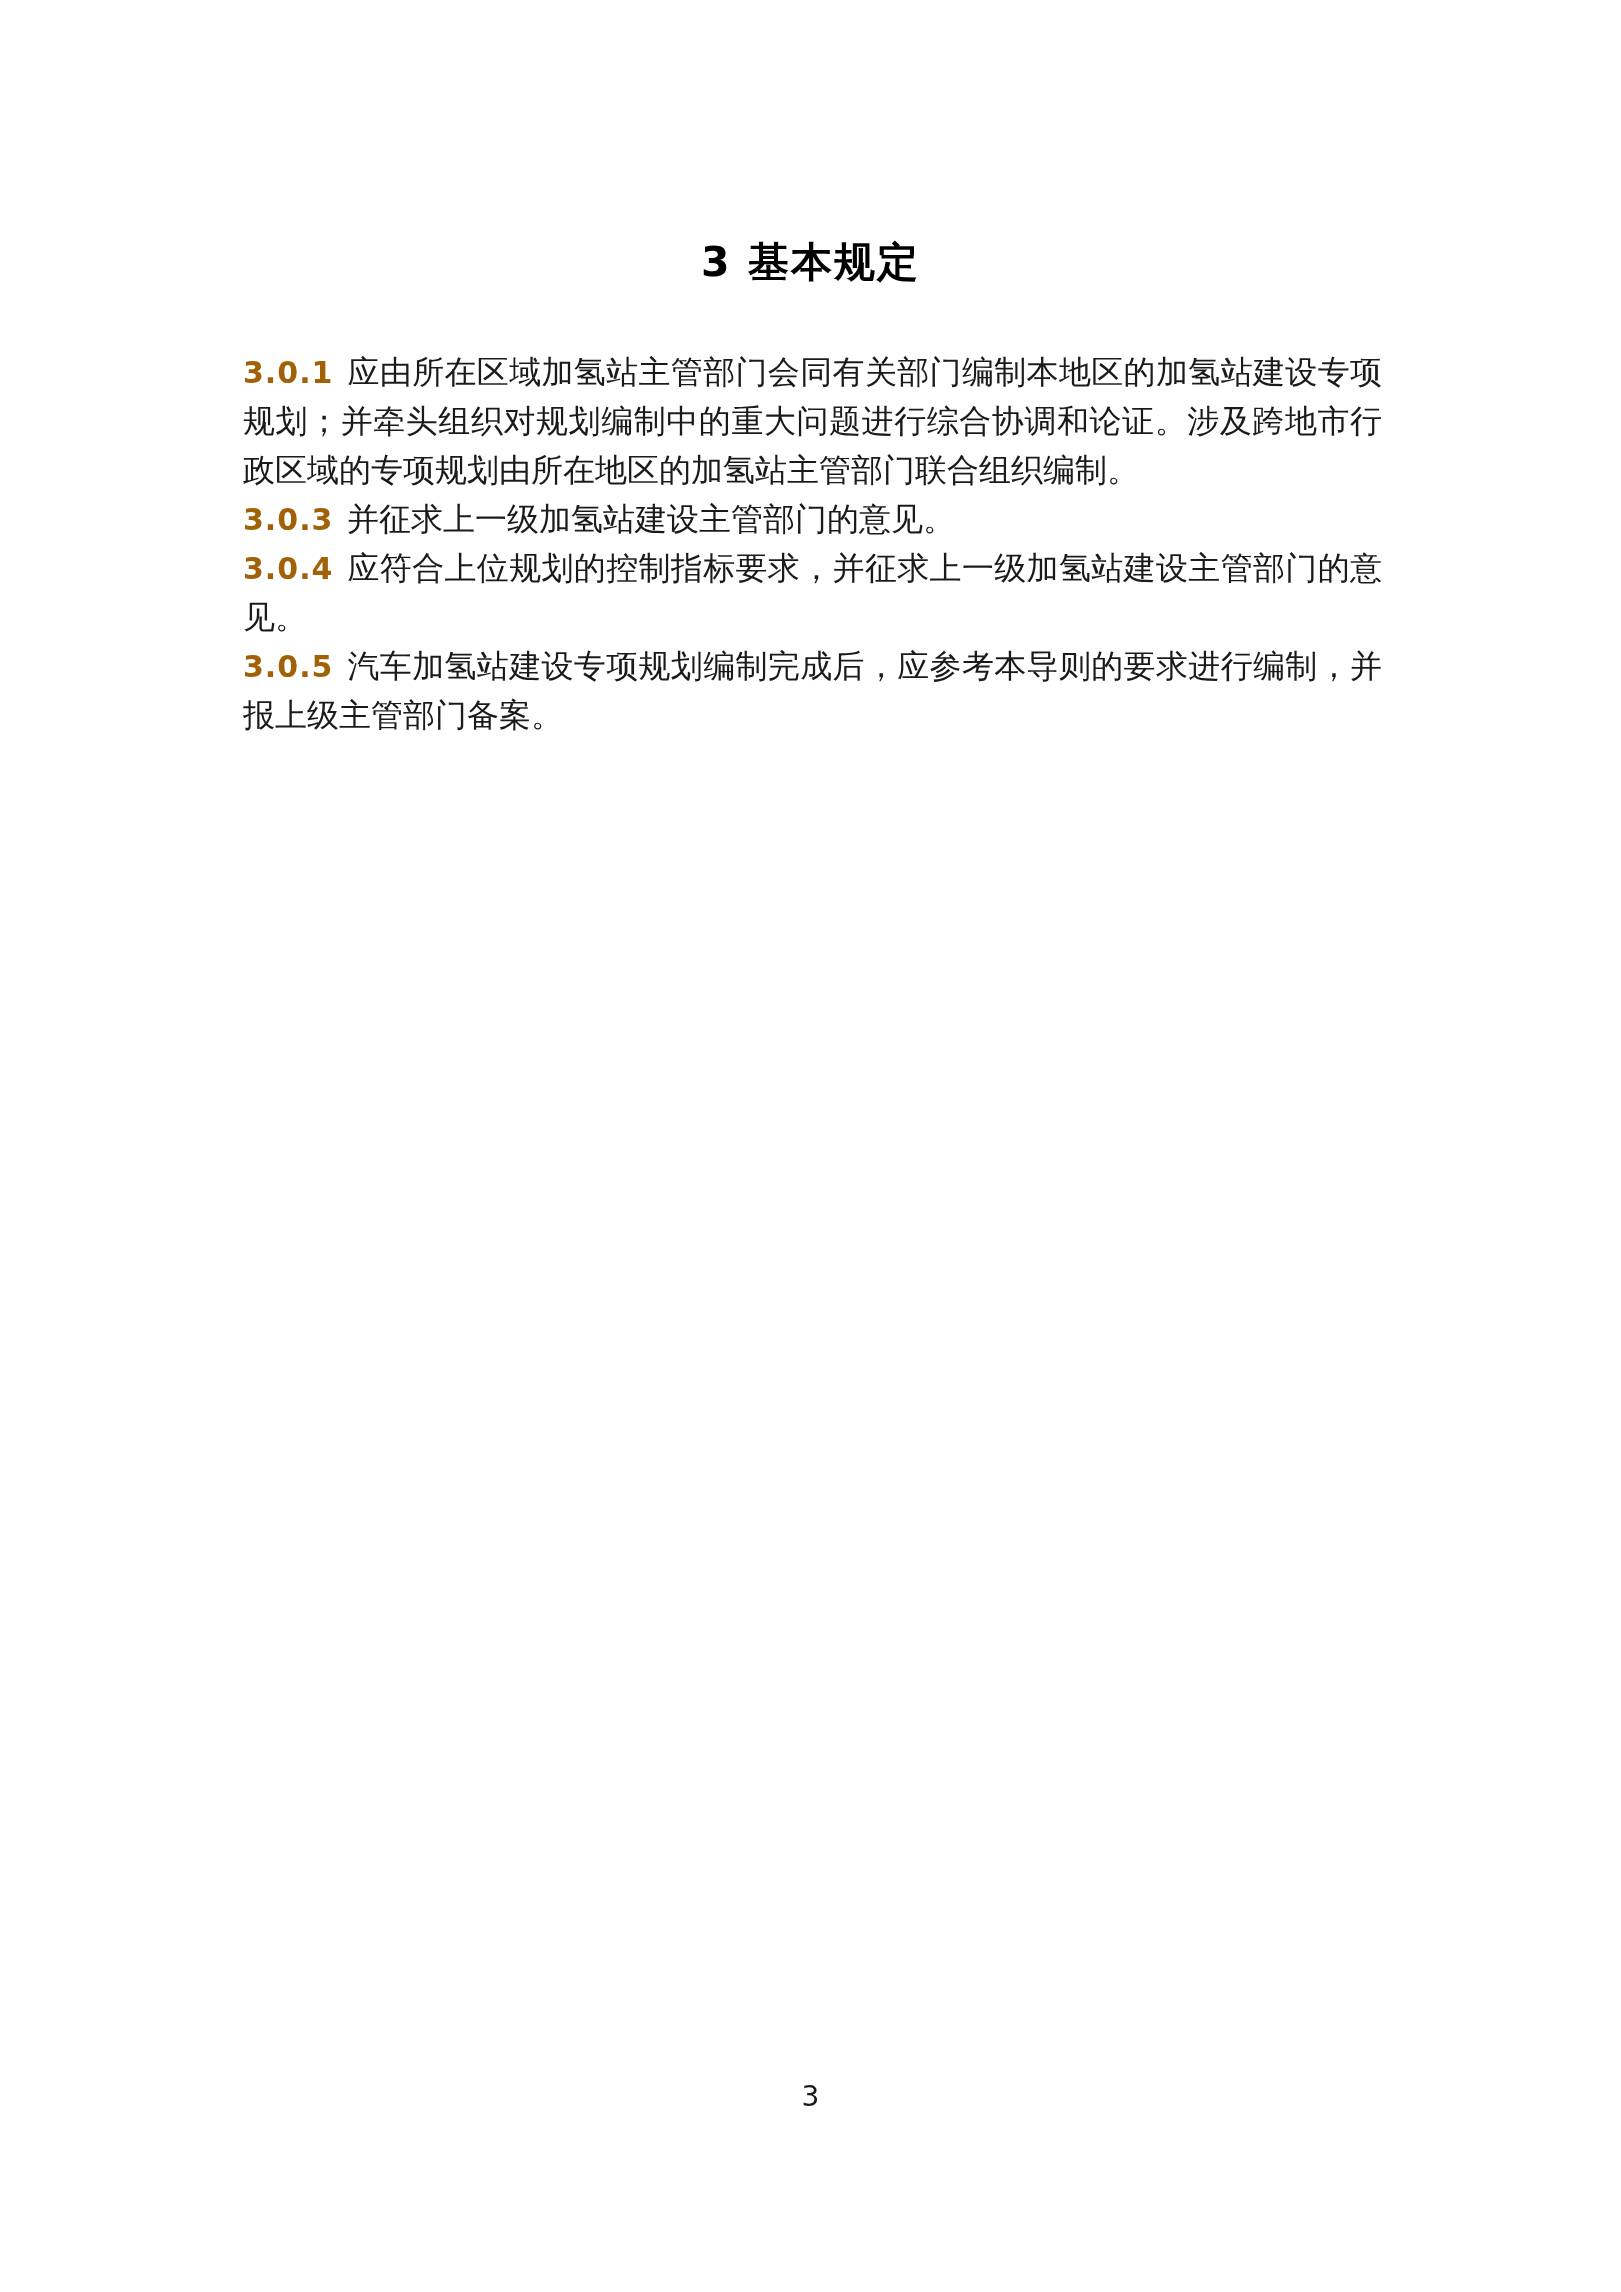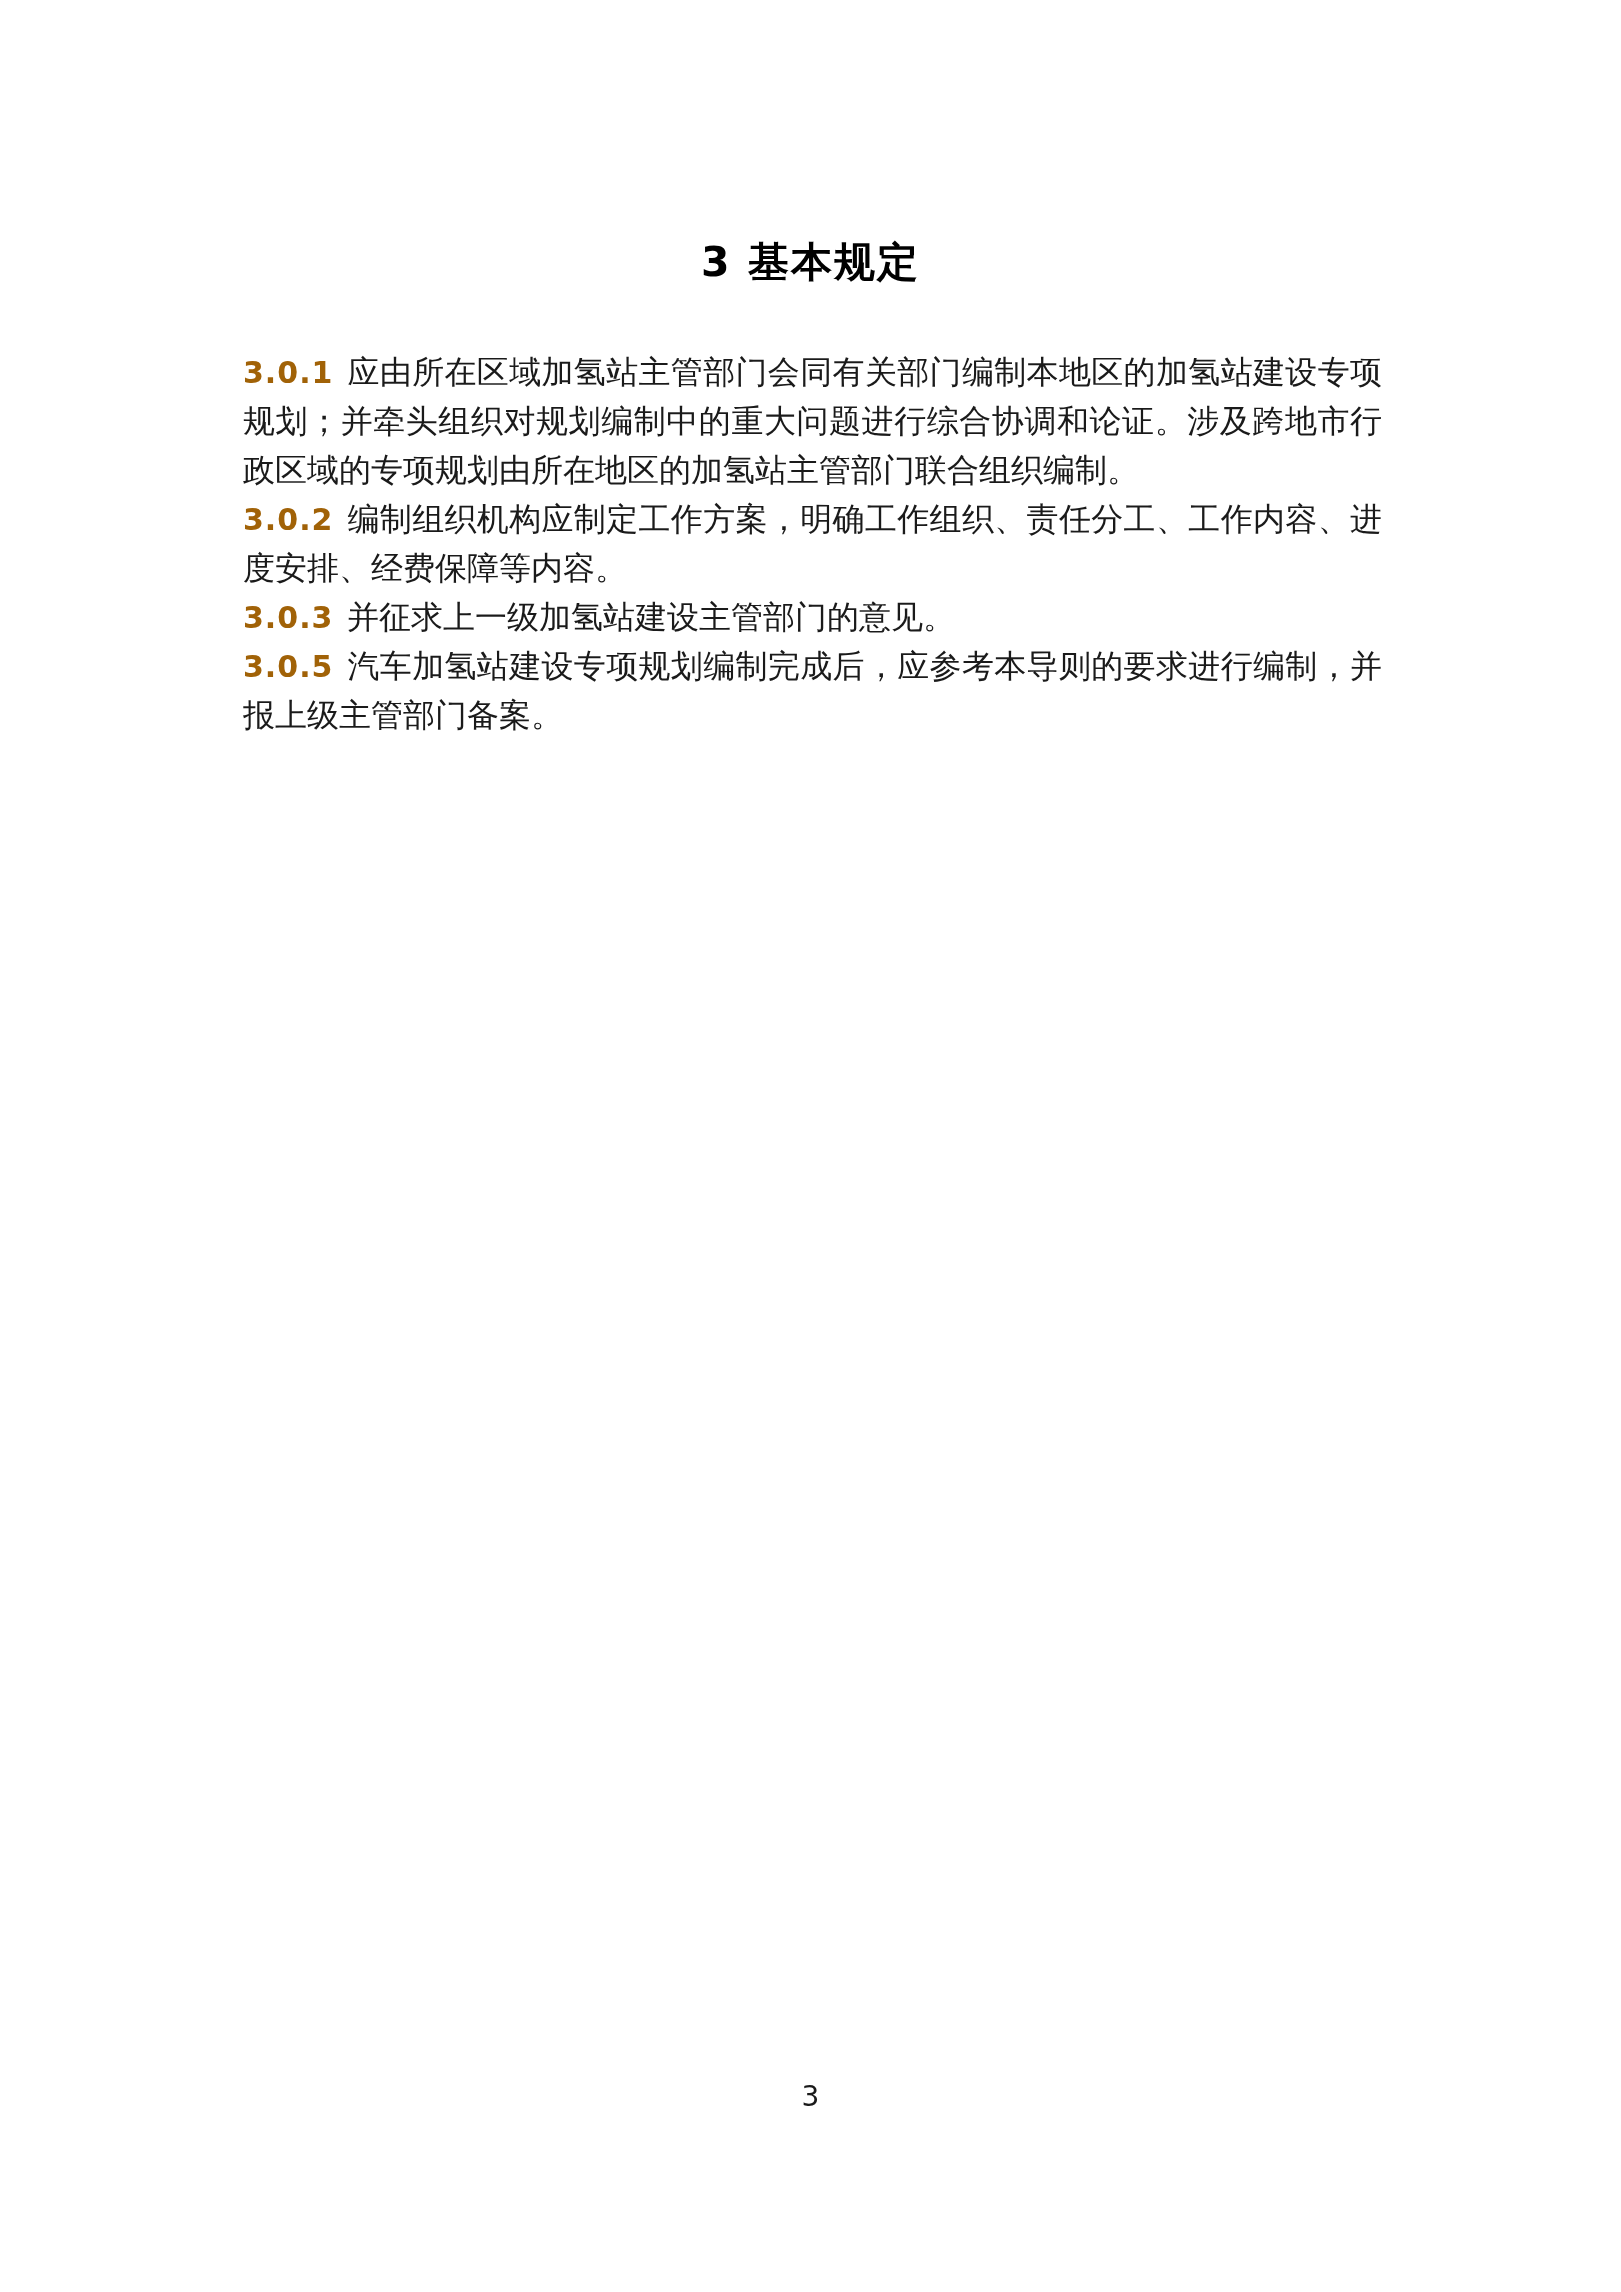--- a/index.html
+++ b/index.html
@@ -60,24 +60,24 @@
 <body>
 
 <div class="page">
 
   <h1 class="doc-title">3  基本规定</h1>
 
   <div class="content">
 
     <p class="clause"><span class="clause-number">3.0.1</span><span>应由所在区域加氢站主管部门会同有关部门编制本地区的加氢站建设专项规划；并牵头组织对规划编制中的重大问题进行综合协调和论证。涉及跨地市行政区域的专项规划由所在地区的加氢站主管部门联合组织编制。</span></p>
 
-    <p class="clause"><span class="clause-number">3.0.2</span><span>编制组织机构应制定工作方案，明确工作组织、责任分工、工作内容、进度安排、经费保障等内容。</span></p>
 
     <p class="clause"><span class="clause-number">3.0.3</span><span>并征求上一级加氢站建设主管部门的意见。</span></p>
 
+    <p class="clause"><span class="clause-number">3.0.4</span><span>应符合上位规划的控制指标要求，并征求上一级加氢站建设主管部门的意见。</span></p>
 
     <p class="clause"><span class="clause-number">3.0.5</span><span>汽车加氢站建设专项规划编制完成后，应参考本导则的要求进行编制，并报上级主管部门备案。</span></p>
 
 
   </div>
 
   <div class="footer">3</div>
 
 </div>
 

